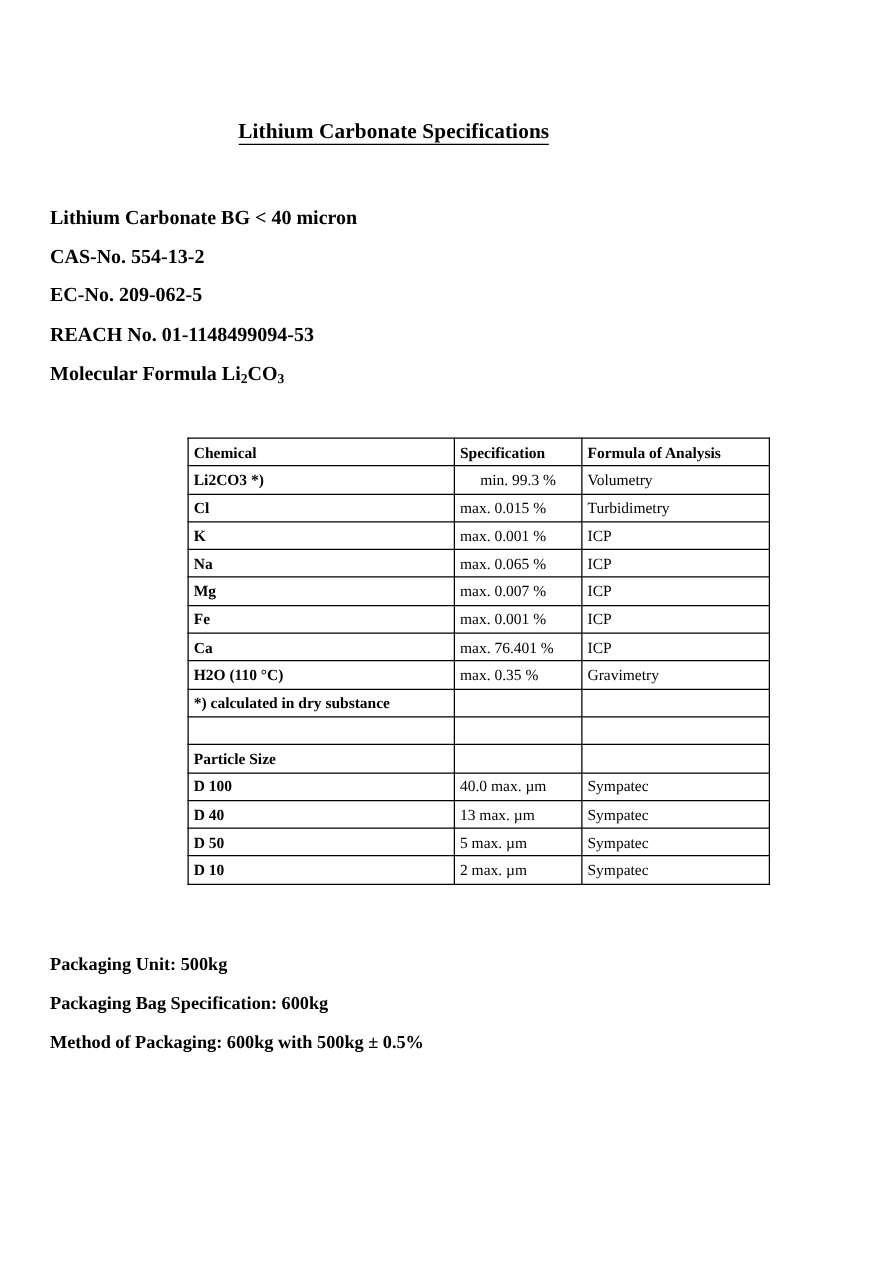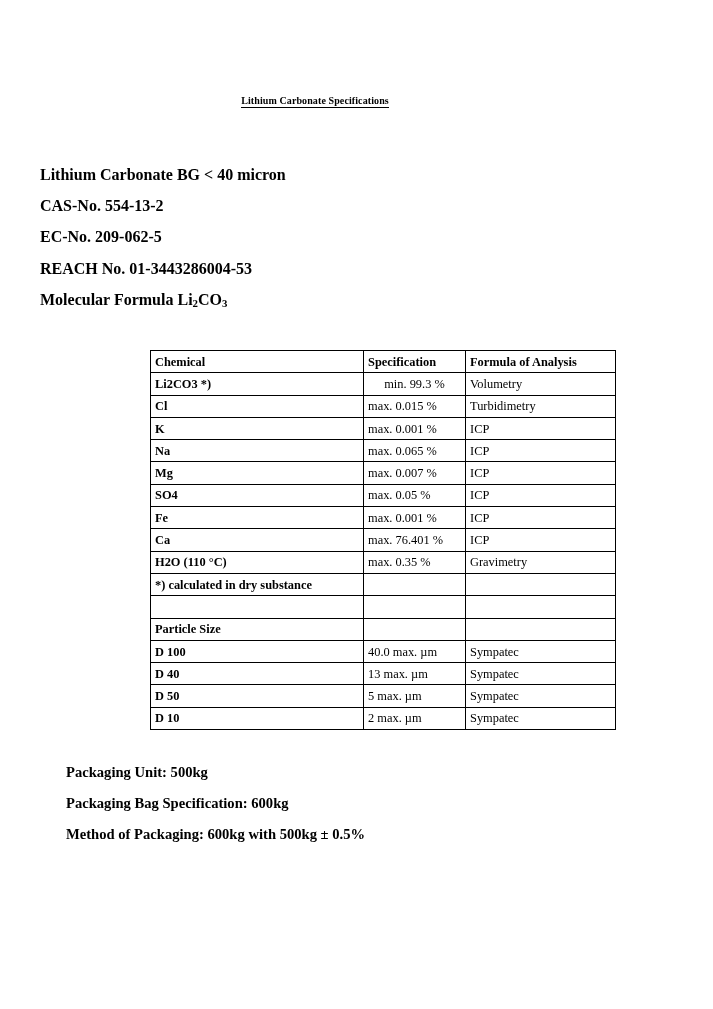--- a/index.html
+++ b/index.html
@@ -22,21 +22,21 @@
 
   
   .doc-title {
     position: absolute;
     top: 95px;
     left: 0;
     width: 630px;
     text-align: center;
     font-family: "Liberation Serif", serif;
     font-weight: bold;
-    font-size: 10px;
+    font-size: 17px;
     letter-spacing: 0.1px;
   }
   .doc-title span {
     border-bottom: 1.5px solid #000;
     padding-bottom: 1px;
   }
 
   
   .id-block {
     position: absolute;
@@ -98,37 +98,36 @@
     top: 757px;
     left: 40px;
     width: 600px;
   }
   .pack-line {
     font-family: "Liberation Serif", serif;
     font-weight: bold;
     font-size: 14.6px;
     line-height: 31.2px;
     white-space: pre;
-    margin-left: 26px;
   }
 </style>
 </head>
 <body>
 
 <div class="page">
 
   <div class="doc-title">
     <span>Lithium Carbonate Specifications</span>
   </div>
 
   <div class="id-block">
     <div class="id-line">Lithium Carbonate BG &lt; 40 micron</div>
     <div class="id-line">CAS-No. 554-13-2</div>
     <div class="id-line">EC-No. 209-062-5</div>
-    <div class="id-line">REACH No. 01-3443286004-53</div>
+    <div class="id-line">REACH No. 01-1148499094-53</div>
     <div class="id-line"><span>Molecular Formula Li</span><sub>2</sub><span>CO</span><sub>3</sub></div>
   </div>
 
   <div class="spec-table-wrap">
     <table class="spec-table">
       <colgroup>
         <col class="col-chem">
         <col class="col-spec">
         <col class="col-method">
       </colgroup>
@@ -157,25 +156,20 @@
             <td class="chem">Na</td>
             <td class="spec">max. 0.065 %</td>
             <td class="method">ICP</td>
           </tr>
           <tr>
             <td class="chem">Mg</td>
             <td class="spec">max. 0.007 %</td>
             <td class="method">ICP</td>
           </tr>
           <tr>
-            <td class="chem">SO4</td>
-            <td class="spec">max. 0.05 %</td>
-            <td class="method">ICP</td>
-          </tr>
-          <tr>
             <td class="chem">Fe</td>
             <td class="spec">max. 0.001 %</td>
             <td class="method">ICP</td>
           </tr>
           <tr>
             <td class="chem">Ca</td>
             <td class="spec">max. 76.401 %</td>
             <td class="method">ICP</td>
           </tr>
           <tr>

